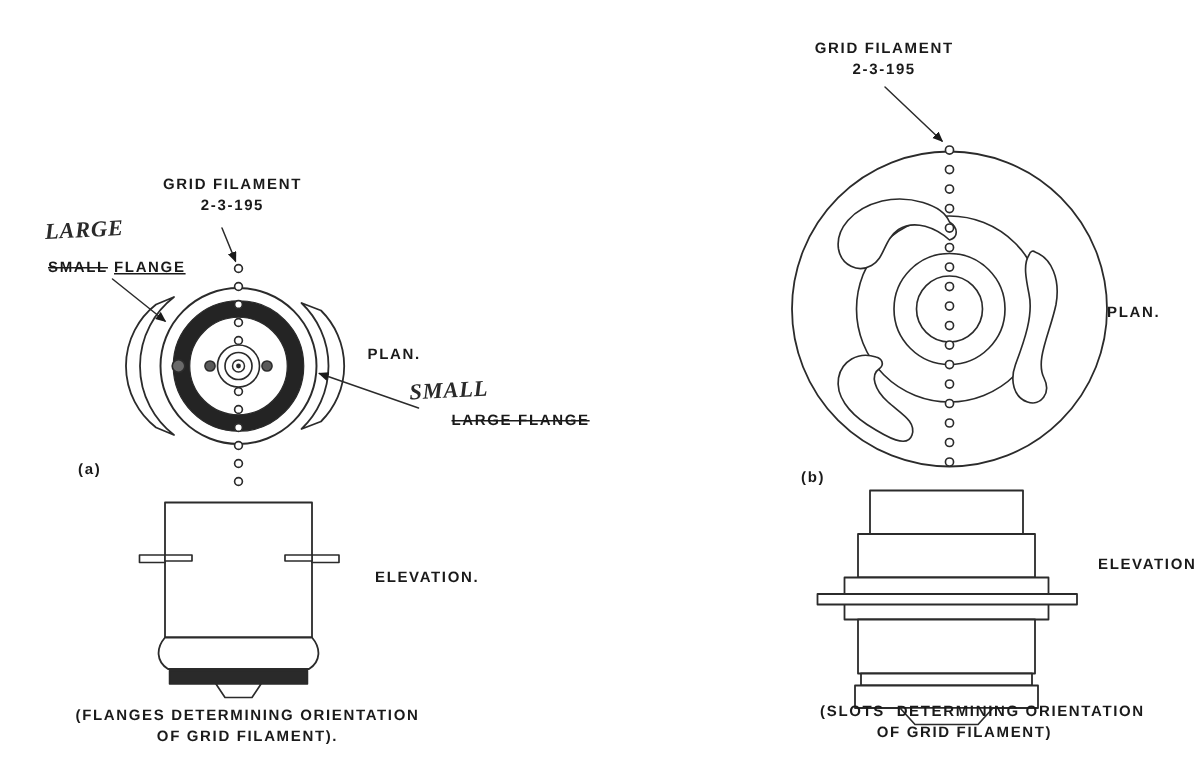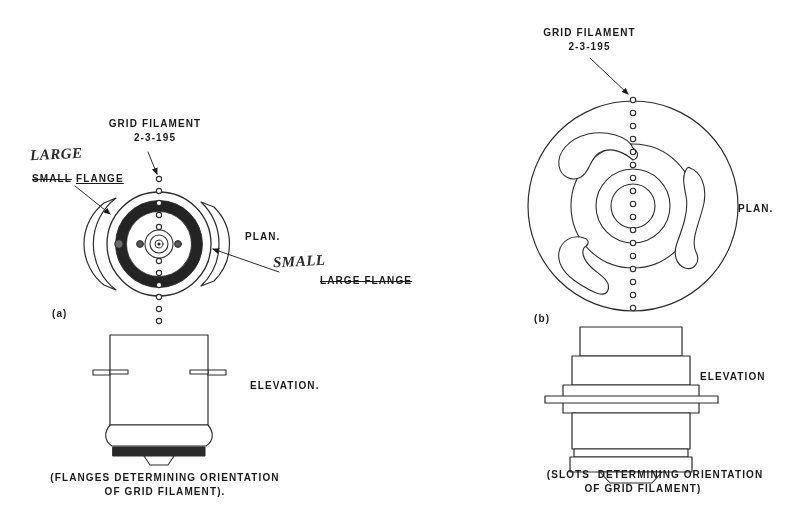--- a/index.html
+++ b/index.html
@@ -192,34 +192,34 @@
   <div class="lbl center" style="left:95px; top:117px; width:120px;">GRID FILAMENT</div>
   <div class="lbl center" style="left:95px; top:131px; width:120px;">2-3-195</div>
 
   <div class="hand" style="left:30px; top:146px;">LARGE</div>
   <div class="lbl struck" style="left:32px; top:172px;">SMALL</div>
   <div class="lbl" style="left:76px; top:172px;text-decoration:underline;">FLANGE</div>
 
   <div class="lbl" style="left:245px; top:230px;">PLAN.</div>
 
   <div class="hand" style="left:273px; top:253px;">SMALL</div>
-  <div class="lbl struck" style="left:288px; top:274px;padding-left:32px;">LARGE FLANGE</div>
+  <div class="lbl struck" style="left:269px; top:274px;padding-left:32px;">LARGE FLANGE</div>
 
   <div class="lbl" style="left:52px; top:307px;">(a)</div>
 
   <div class="lbl" style="left:250px; top:379px;">ELEVATION.</div>
 
   <div class="lbl center" style="left:20px; top:471px; width:290px;">(FLANGES DETERMINING ORIENTATION</div>
   <div class="lbl center" style="left:20px; top:485px; width:290px;">OF GRID FILAMENT).</div>
 
   <div class="lbl center" style="left:527px; top:26px; width:125px;">GRID FILAMENT</div>
   <div class="lbl center" style="left:527px; top:40px; width:125px;">2-3-195</div>
 
   <div class="lbl" style="left:738px; top:202px;">PLAN.</div>
 
   <div class="lbl" style="left:534px; top:312px;">(b)</div>
 
-  <div class="lbl" style="left:700px; top:370px;">ELEVATION</div>
+  <div class="lbl" style="left:732px; top:370px;">ELEVATION</div>
 
   <div class="lbl center" style="left:510px; top:468px; width:290px;">(SLOTS  DETERMINING ORIENTATION</div>
   <div class="lbl center" style="left:498px; top:482px; width:290px;">OF GRID FILAMENT)</div>
 
 </div>
 
 </body></html>

